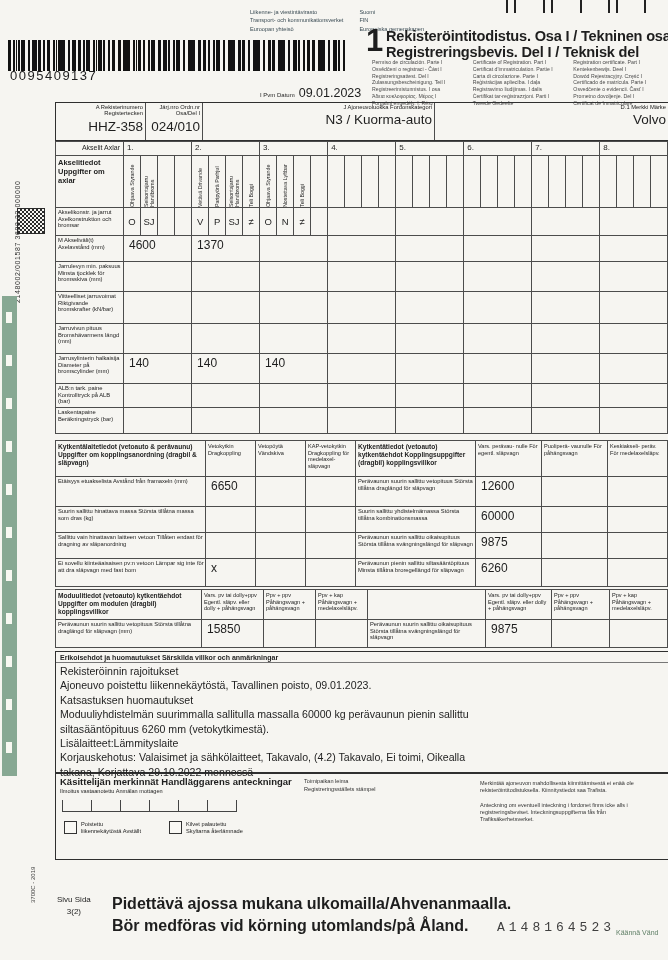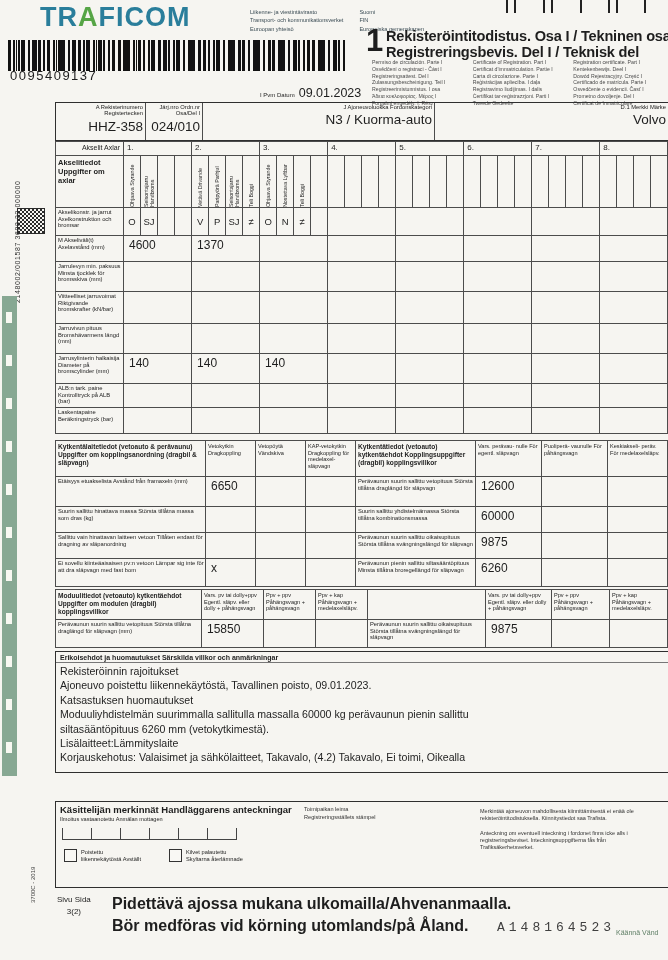--- a/index.html
+++ b/index.html
@@ -92,21 +92,20 @@
     <i style="left:6px"></i>
       <i style="left:14px"></i>
       <i style="left:43px"></i>
       <i style="left:51px"></i>
     <i style="left:80px"></i>
       <i style="left:108px"></i>
       <i style="left:116px"></i>
       <i style="left:144px"></i>
   </div>
 
-  <div class="abs logo"><span>TR</span><span class="ga">A</span><span>FICOM</span></div>
   <div class="abs org">
     <div>
       <div>Liikenne- ja viestintävirasto</div>
       <div>Transport- och kommunikationsverket</div>
       <div>Euroopan yhteisö</div>
     </div>
     <div>
       <div>Suomi</div>
       <div>FIN</div>
       <div>Europeiska gemenskapen</div>
@@ -454,23 +453,24 @@
 
   <div class="abs sec boxsec" style="top:651px;height:120px;">
     <div class="sph">Erikoisehdot ja huomautukset Särskilda villkor och anmärkningar</div>
     <div class="spl">Rekisteröinnin rajoitukset</div>
     <div class="spl">Ajoneuvo poistettu liikennekäytöstä, Tavallinen poisto, 09.01.2023.</div>
     <div class="spl">Katsastuksen huomautukset</div>
     <div class="spl">Moduuliyhdistelmän suurimmalla sallitulla massalla 60000 kg perävaunun pienin sallittu</div>
     <div class="spl">siltasääntöpituus 6260 mm (vetokytkimestä).</div>
     <div class="spl">Lisälaitteet:Lämmityslaite</div>
     <div class="spl">Korjauskehotus: Valaisimet ja sähkölaitteet, Takavalo, (4.2) Takavalo, Ei toimi, Oikealla</div>
-  </div>
-
-  <div class="abs sec boxsec" style="top:773px;height:85px;margin-top:28px;">
+    <div class="spl">takana, Korjattava 29.10.2022 mennessä</div>
+  </div>
+
+  <div class="abs sec boxsec" style="top:773px;height:85px;">
     <div class="hnd-h">Käsittelijän merkinnät Handläggarens anteckningar</div>
     <div class="hnd-sub">Ilmoitus vastaanotettu Anmälan mottagen</div>
     <div class="tickline">
       <i></i>
         <i></i>
       <i></i>
         <i></i>
       <i></i>
         <i></i>
       <i></i>

